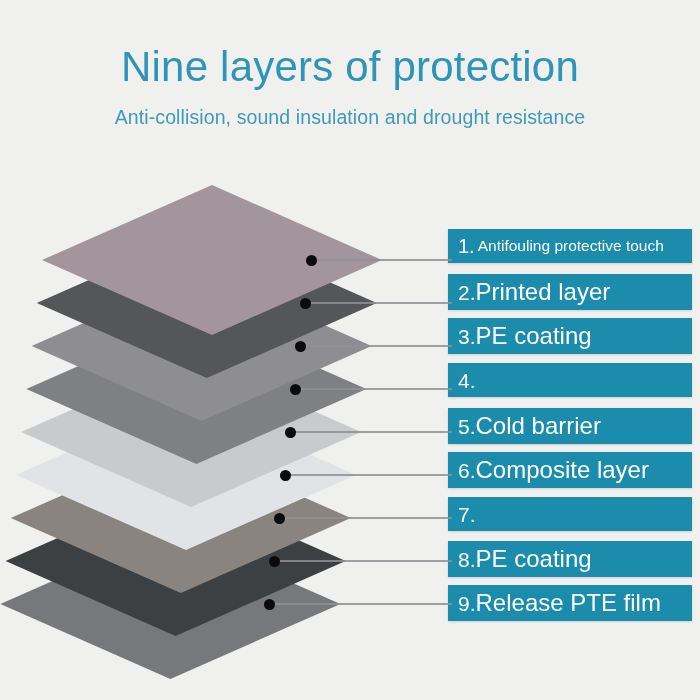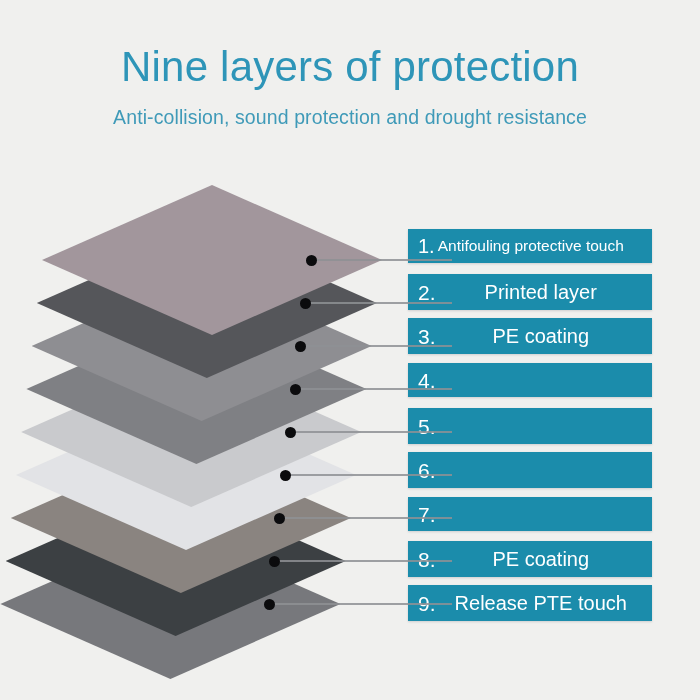--- a/index.html
+++ b/index.html
@@ -12,20 +12,21 @@
     background: #f0f0ee;
     font-family: "Liberation Sans", sans-serif;
     overflow: hidden;
     position: relative;
   }
 
   #infographic {
     position: relative;
     width: 660px;
     height: 700px;
+    padding-left: 40px;
   }
 
   
   .header {
     position: absolute;
     top: 0;
     left: 0;
     width: 700px;
     text-align: center;
   }
@@ -111,43 +112,43 @@
   }
   .label-num {
     font-size: 21px;
     font-weight: 400;
     flex: 0 0 auto;
     line-height: 1;
     color: #ffffff;
   }
   .label-text {
     flex: 1 1 auto;
-    text-align: center;
-    font-size: 20px;
+    text-align: left;
+    font-size: 24px;
     font-weight: 400;
     line-height: 1;
     color: #ffffff;
     white-space: nowrap;
   }
   
   .label-box.compact .label-num { font-size: 20px; }
   .label-box.compact .label-text {
     font-size: 15.5px;
     text-align: left;
     padding-left: 3px;
   }
 </style>
 </head>
 <body>
 
 <div id="infographic">
 
   <div class="header">
     <h1 class="title">Nine layers of protection</h1>
-    <p class="subtitle">Anti-collision, sound protection and drought resistance</p>
+    <p class="subtitle">Anti-collision, sound insulation and drought resistance</p>
   </div>
 
   <div class="stack" id="stack">
       <div class="sheet-wrap" style="left: 42px; top: 0px; z-index: 20;">
         <div class="sheet" style="background: rgb(162, 150, 156);"></div>
       </div>
       <div class="sheet-wrap" style="left: 36.8px; top: 43px; z-index: 19;">
         <div class="sheet" style="background: rgb(85, 86, 90);"></div>
       </div>
       <div class="sheet-wrap" style="left: 31.6px; top: 86px; z-index: 18;">
@@ -205,30 +206,32 @@
       </div>
       <div class="label-box" style="top: 318px; height: 36px; background: rgb(27, 140, 171);">
         <span class="label-num">3.</span>
         <span class="label-text">PE coating</span>
       </div>
       <div class="label-box" style="top: 363px; height: 34px; background: rgb(27, 140, 171);">
         <span class="label-num">4.</span>
       </div>
       <div class="label-box" style="top: 408px; height: 36px; background: rgb(27, 140, 171);">
         <span class="label-num">5.</span>
+        <span class="label-text">Cold barrier</span>
       </div>
       <div class="label-box" style="top: 452px; height: 36px; background: rgb(27, 140, 171);">
         <span class="label-num">6.</span>
+        <span class="label-text">Composite layer</span>
       </div>
       <div class="label-box" style="top: 497px; height: 34px; background: rgb(27, 140, 171);">
         <span class="label-num">7.</span>
       </div>
       <div class="label-box" style="top: 541px; height: 36px; background: rgb(27, 140, 171);">
         <span class="label-num">8.</span>
         <span class="label-text">PE coating</span>
       </div>
       <div class="label-box" style="top: 585px; height: 36px; background: rgb(27, 140, 171);">
         <span class="label-num">9.</span>
-        <span class="label-text">Release PTE touch</span>
+        <span class="label-text">Release PTE film</span>
       </div>
     </div>
 
 </div>
 
 </body></html>

